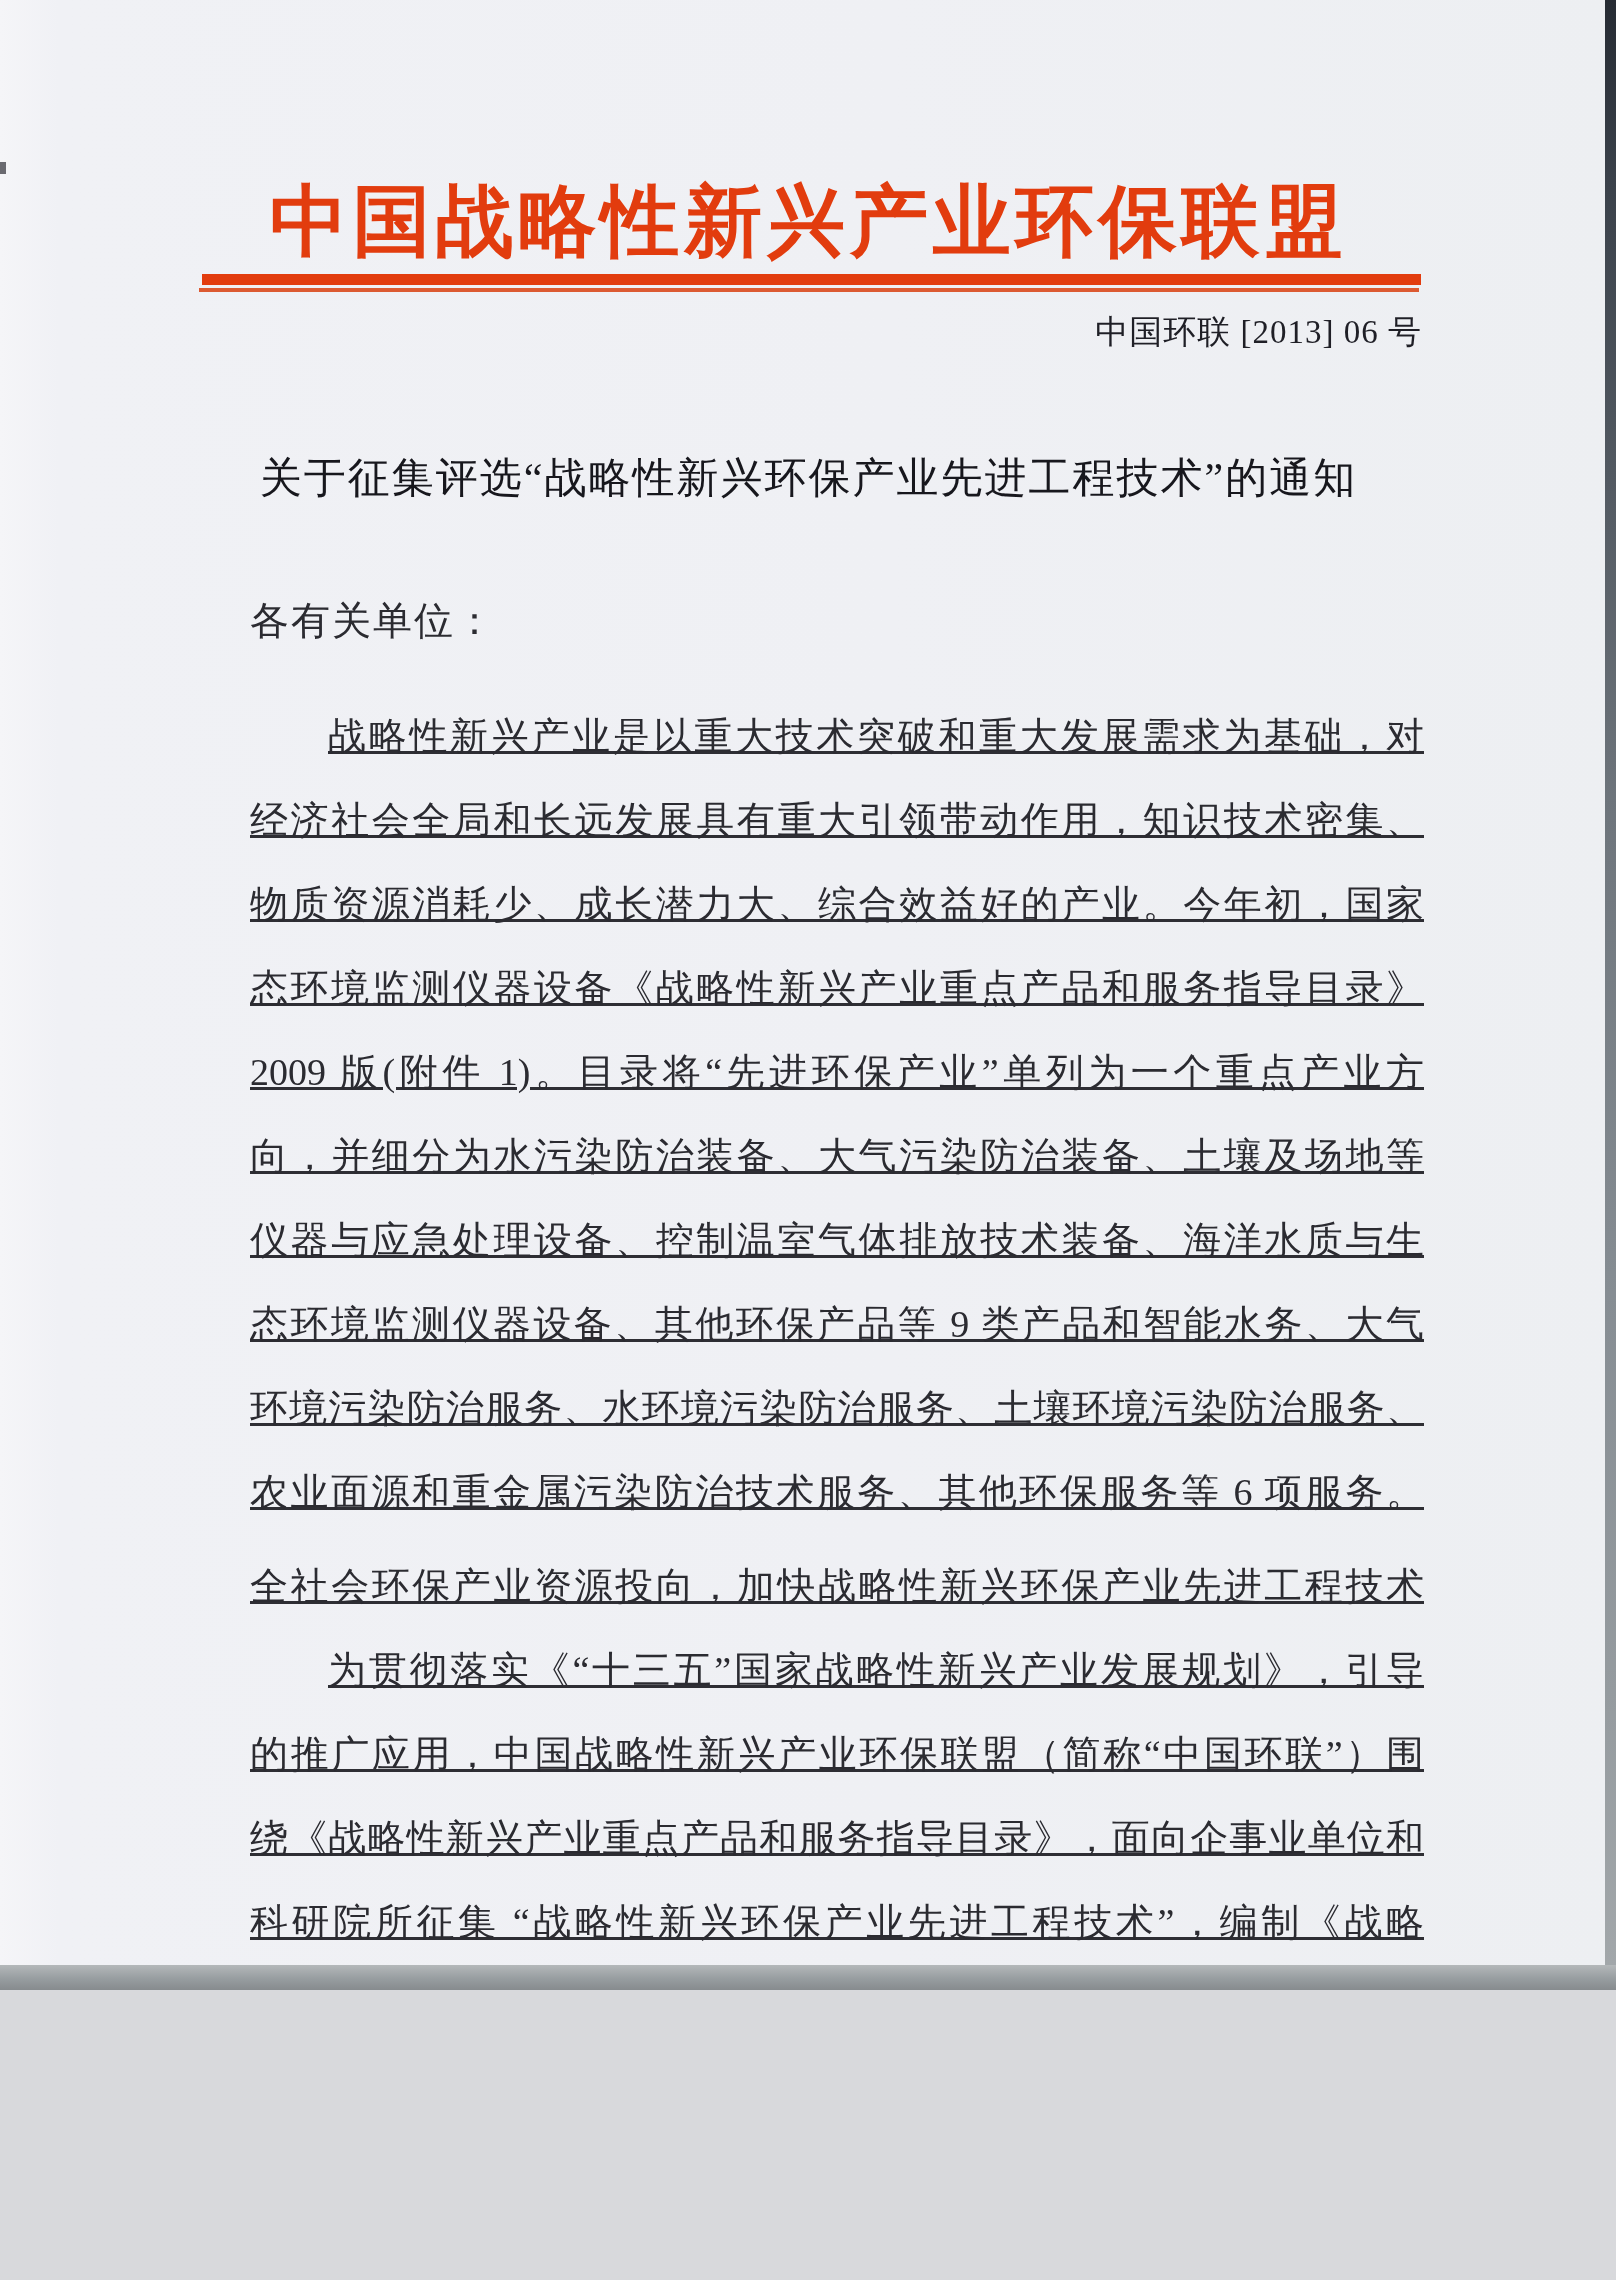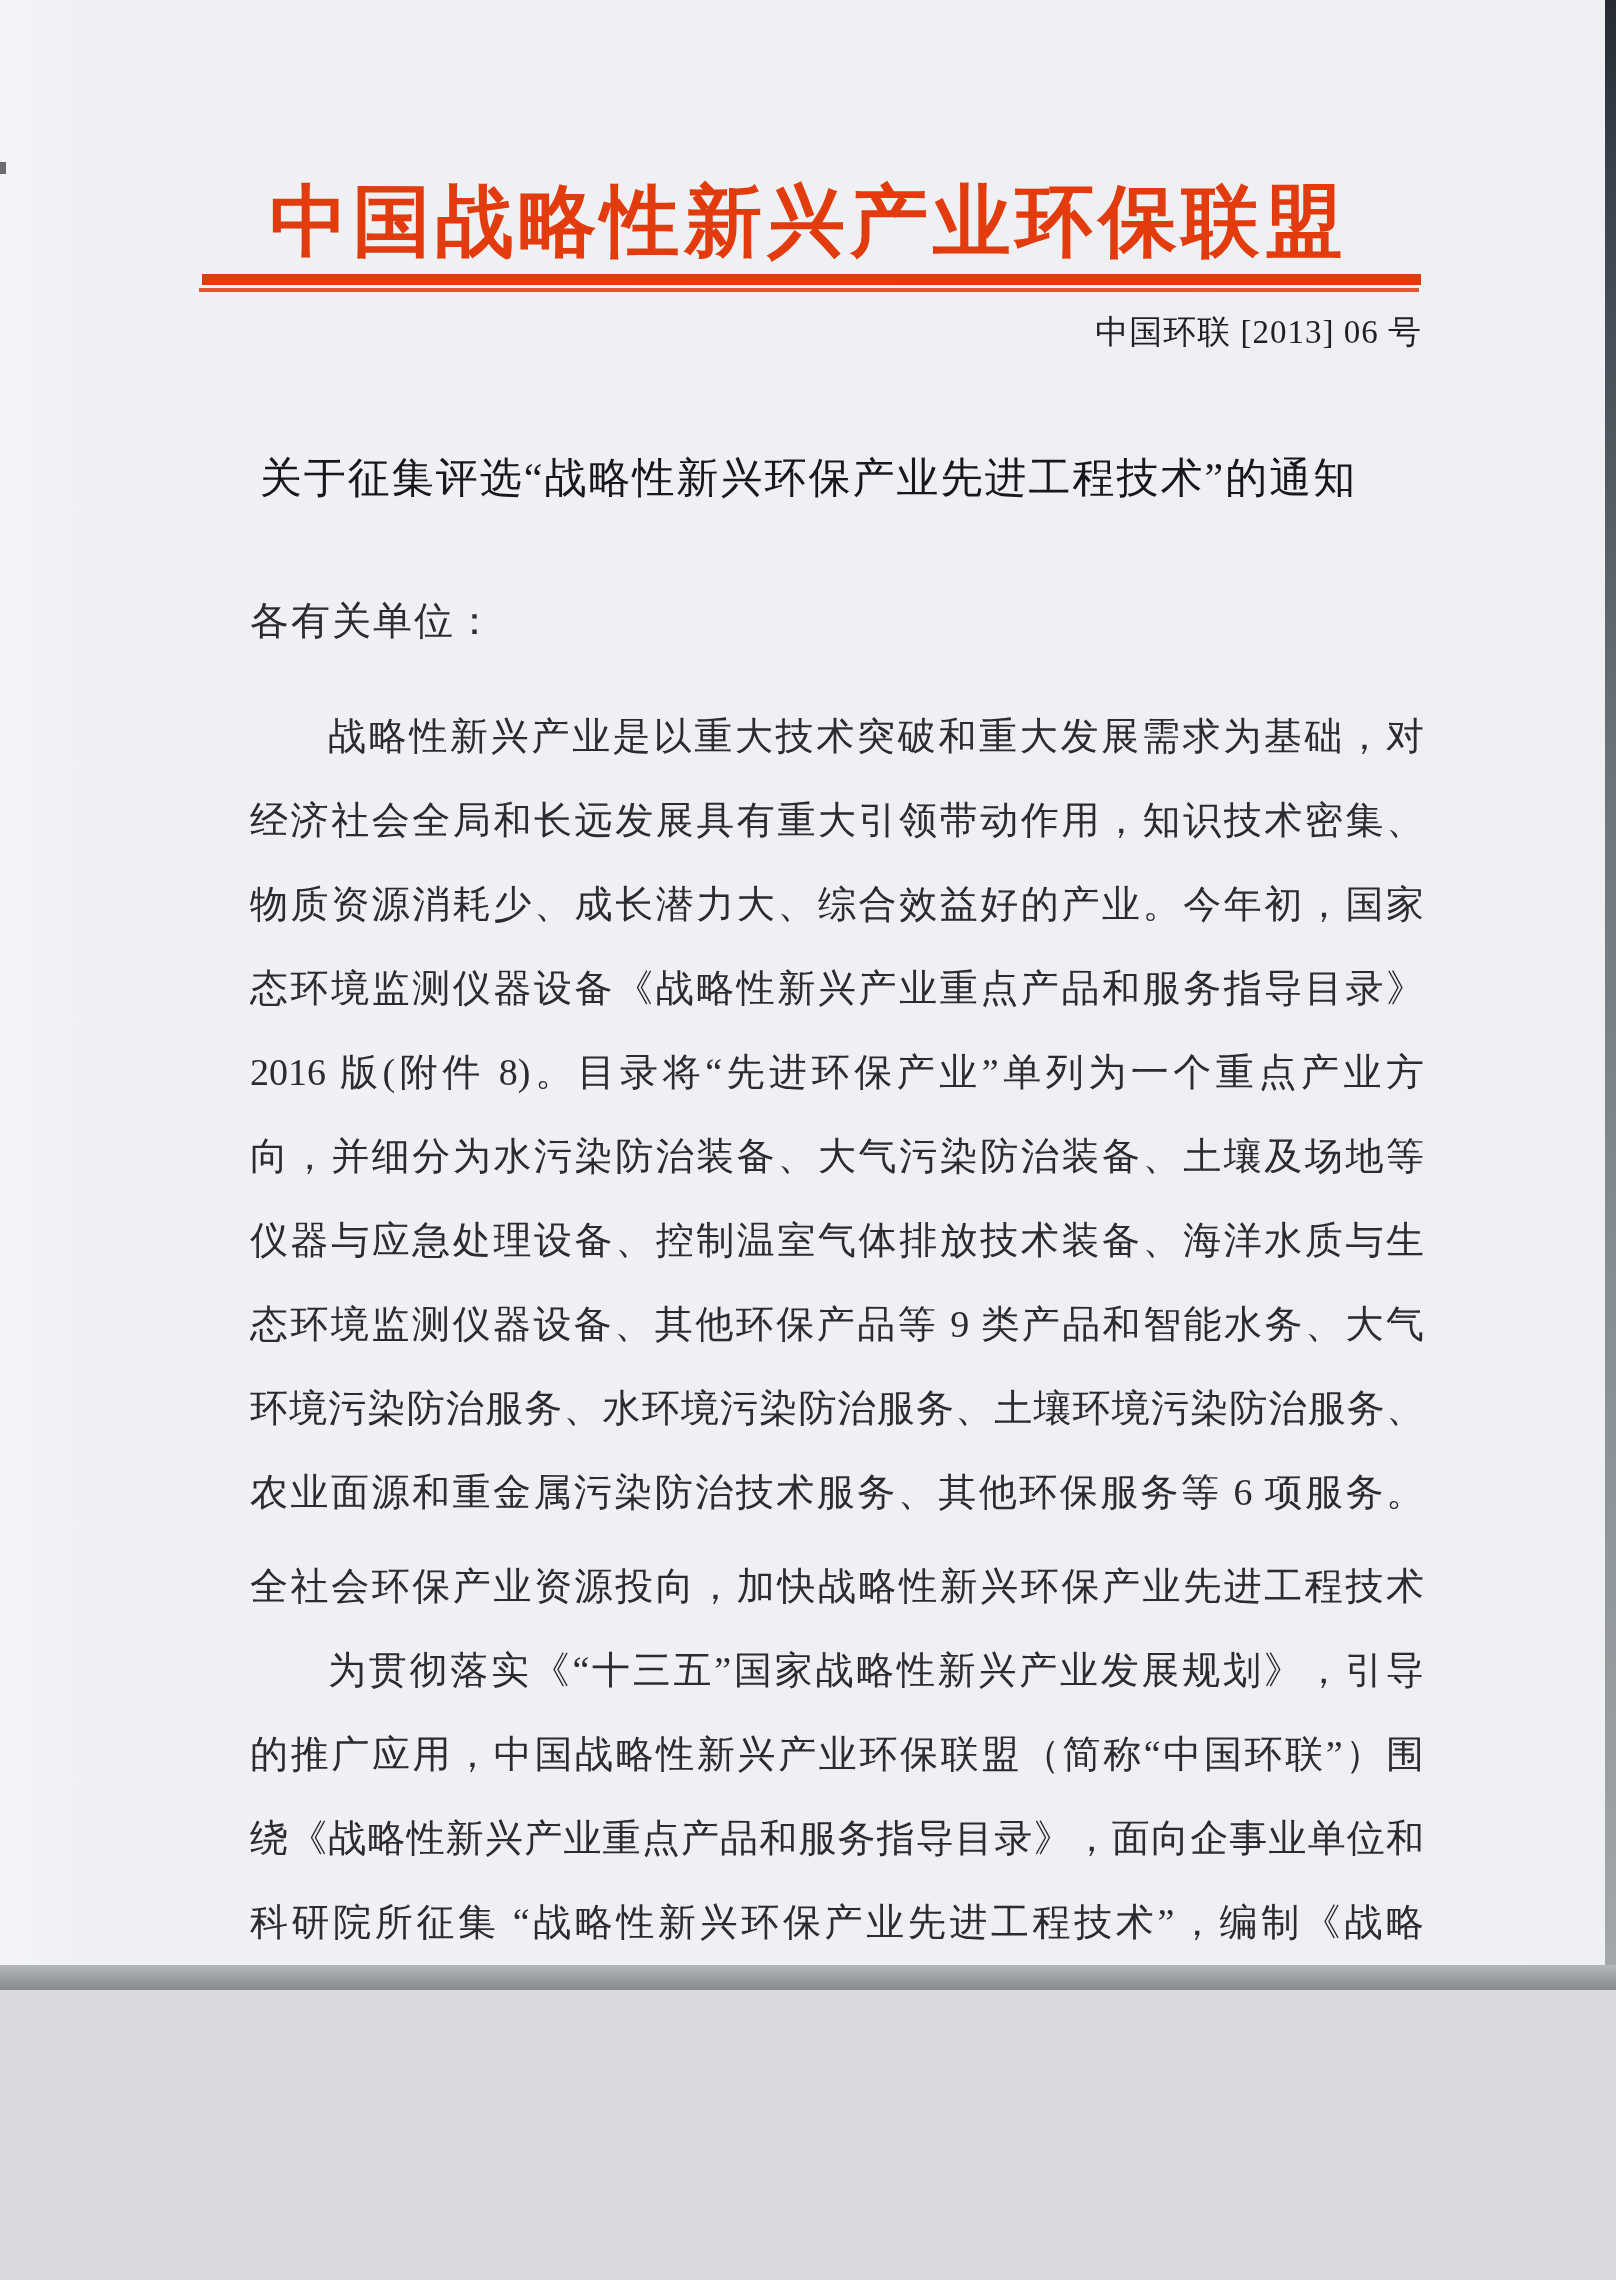--- a/index.html
+++ b/index.html
@@ -44,21 +44,21 @@
     color:#17171d;white-space:nowrap;
   }
 
   
   .salutation{
     position:absolute;top:580px;left:250px;
     font-size:39px;line-height:82px;letter-spacing:2px;
     color:#2b2b31;
   }
   .body-text{position:absolute;top:694px;left:250px;width:1174px;}
-  .para{margin:0;padding:0;}
+  .para{margin:0;padding:0;text-decoration:underline;}
   .para + .para{margin-top:9.8px;}
   .line{
     height:84px;line-height:84px;
     font-size:38px;
     color:#2b2b31;
     text-align:justify;
     text-align-last:justify;
     text-justify:inter-character;
     overflow:hidden;
     white-space:nowrap;
@@ -85,21 +85,21 @@
   <div class="notice-title">关于征集评选“战略性新兴环保产业先进工程技术”的通知</div>
 
   <div class="salutation">各有关单位：</div>
 
   <div class="body-text">
       <div class="para">
         <div class="line first">战略性新兴产业是以重大技术突破和重大发展需求为基础，对</div>
         <div class="line">经济社会全局和长远发展具有重大引领带动作用，知识技术密集、</div>
         <div class="line">物质资源消耗少、成长潜力大、综合效益好的产业。今年初，国家</div>
         <div class="line">态环境监测仪器设备《战略性新兴产业重点产品和服务指导目录》</div>
-        <div class="line">2016 版(附件 8)。目录将“先进环保产业”单列为一个重点产业方</div>
+        <div class="line">2009 版(附件 1)。目录将“先进环保产业”单列为一个重点产业方</div>
         <div class="line">向，并细分为水污染防治装备、大气污染防治装备、土壤及场地等</div>
         <div class="line">仪器与应急处理设备、控制温室气体排放技术装备、海洋水质与生</div>
         <div class="line">态环境监测仪器设备、其他环保产品等 9 类产品和智能水务、大气</div>
         <div class="line">环境污染防治服务、水环境污染防治服务、土壤环境污染防治服务、</div>
         <div class="line">农业面源和重金属污染防治技术服务、其他环保服务等 6 项服务。</div>
       </div>
       <div class="para">
         <div class="line">全社会环保产业资源投向，加快战略性新兴环保产业先进工程技术</div>
         <div class="line first">为贯彻落实《“十三五”国家战略性新兴产业发展规划》，引导</div>
         <div class="line">的推广应用，中国战略性新兴产业环保联盟（简称“中国环联”）围</div>

